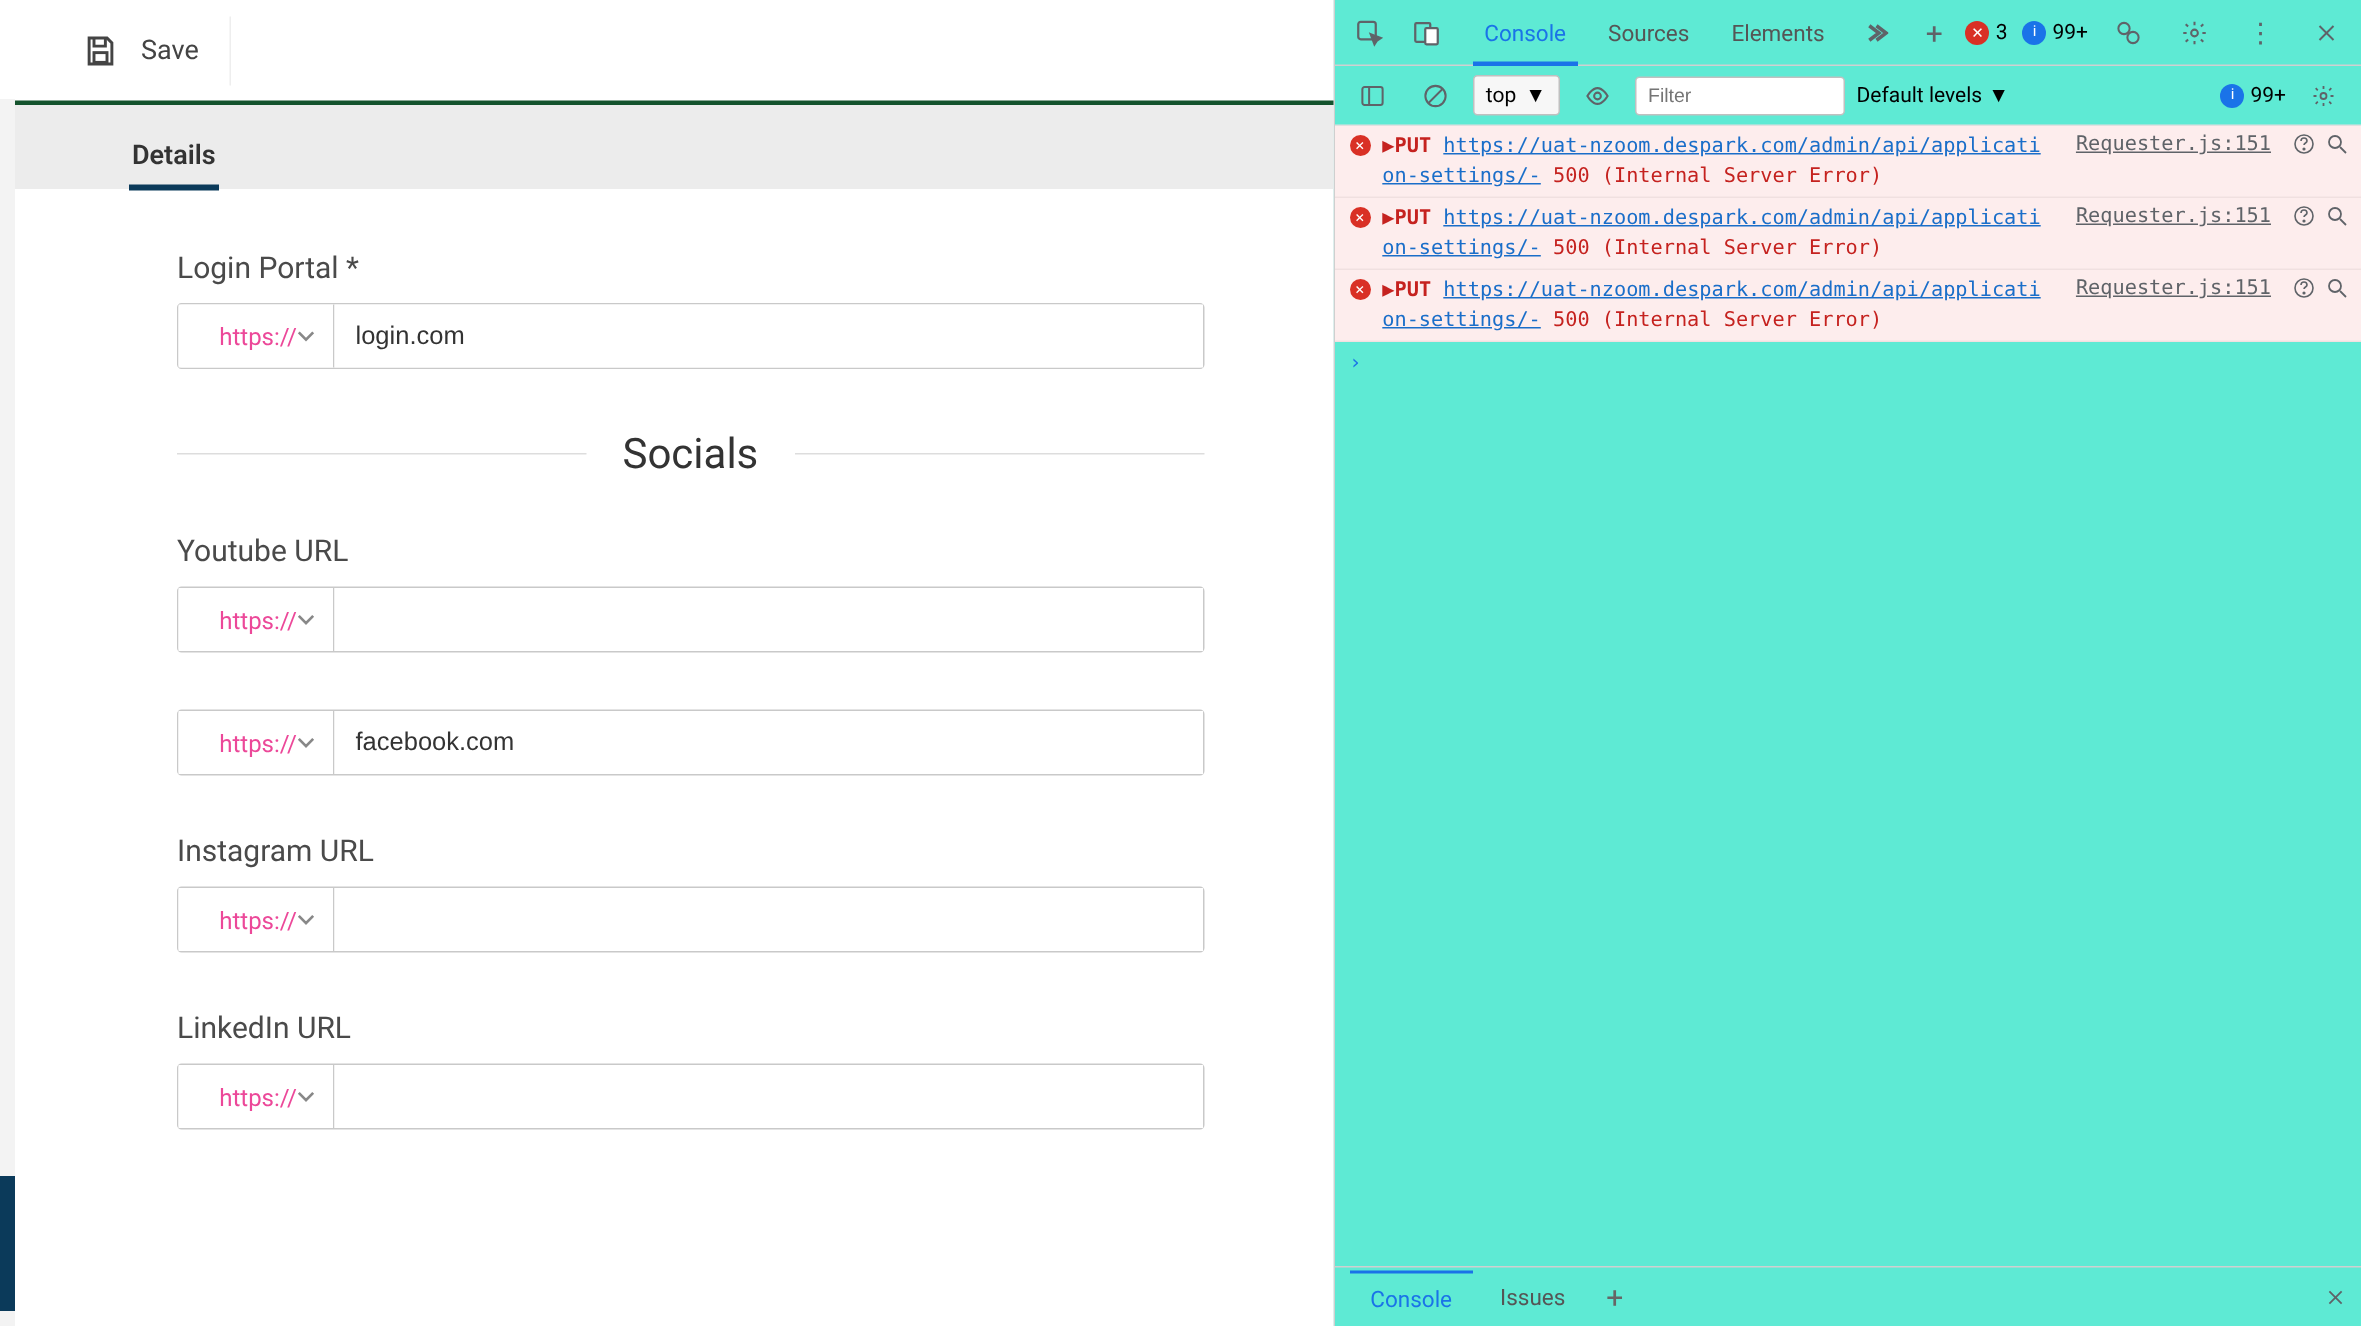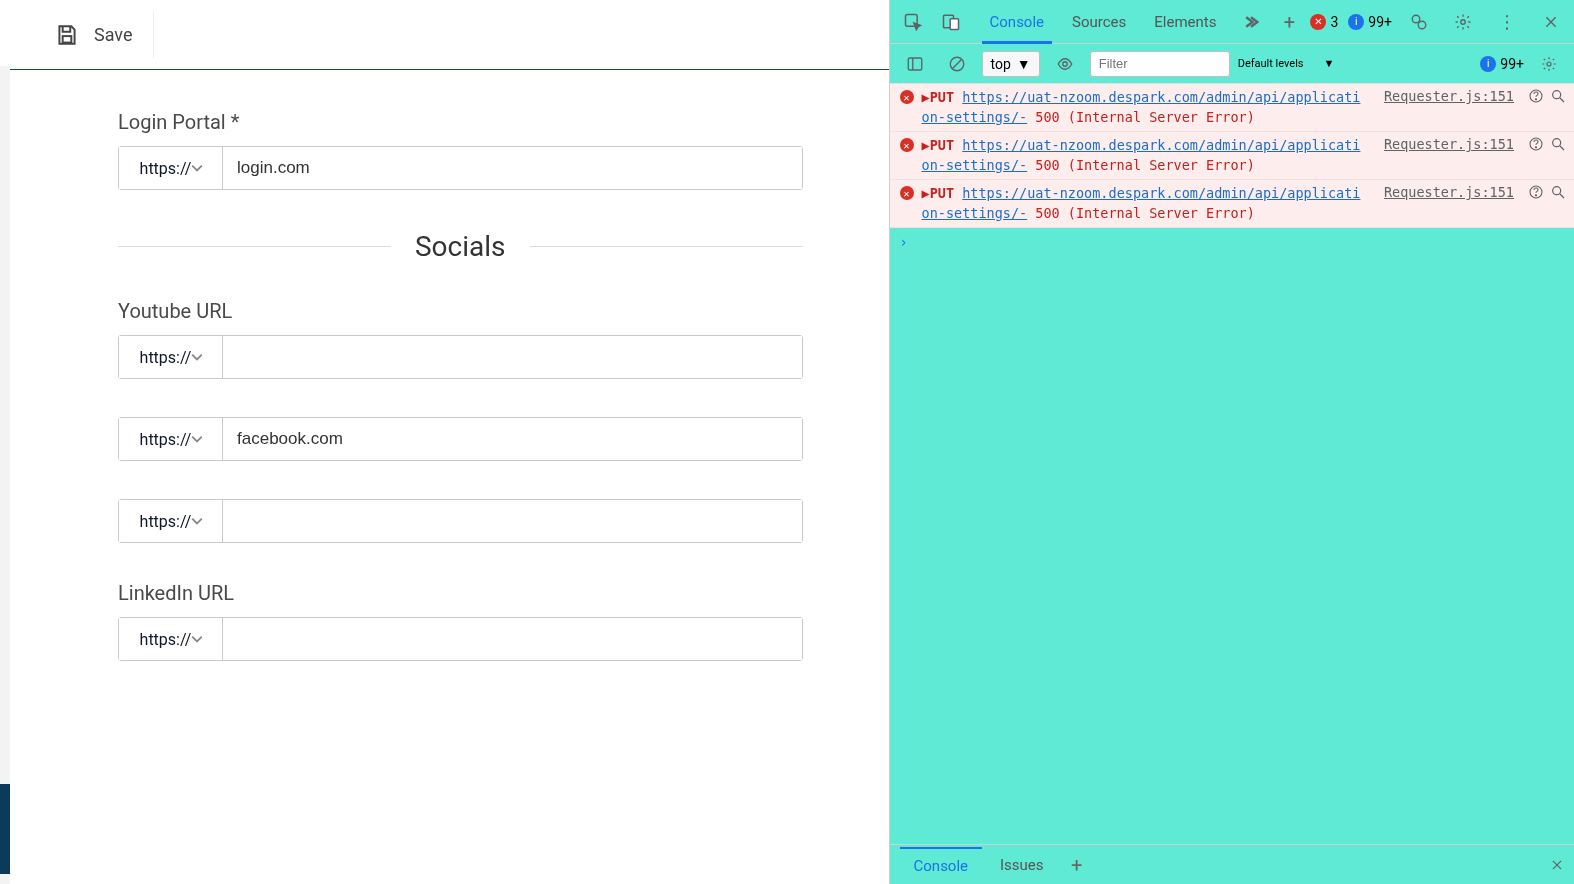--- a/index.html
+++ b/index.html
@@ -12,35 +12,35 @@
 .left-rail::after { content: ""; position: absolute; bottom: 10px; left: 0; width: 10px; height: 90px; background: #0b3a5a; }
 
 
 .error-banner { background: #d33d3d; color: #fff; height: 52px; display: flex; align-items: center; padding: 0 24px; gap: 16px; }
 .error-banner .warn-icon { width: 28px; height: 28px; flex: 0 0 28px; }
 .error-banner .msg { flex: 1; font-size: 17px; }
 .error-banner .msg b { font-weight: 700; }
 .error-banner .close { width: 32px; height: 32px; display: flex; align-items: center; justify-content: center; cursor: pointer; }
 
 
-.toolbar { height: 70px; display: flex; align-items: center; padding-left: 34px; border-bottom: 1px solid #14532d; }
+.toolbar { height: 70px; display: flex; align-items: center; padding-left: 34px; border-bottom: 3px solid #14532d; }
 .save-btn { display: flex; align-items: center; gap: 14px; cursor: pointer; font-size: 18px; color: #444; padding: 10px 20px; border-right: 1px solid #eee; }
 .save-btn svg { width: 26px; height: 26px; }
 
 
 .tabs { height: 56px; background: #ececec; display: flex; align-items: flex-end; padding-left: 86px; }
 .tab { font-size: 18px; color: #333; padding: 14px 2px 12px; position: relative; cursor: pointer; font-weight: 600; }
 .tab.active::after { content: ""; position: absolute; left: 0; right: 0; bottom: -1px; height: 4px; background: #0b3a5a; }
 
 
 .form-scroll { flex: 1; overflow-y: auto; padding: 40px 86px 40px 118px; }
 .field { margin-bottom: 38px; }
 .field-label { font-size: 20px; color: #4a4a4a; margin-bottom: 12px; display: block; }
 .url-group { display: flex; border: 1px solid #c9c9c9; border-radius: 3px; height: 44px; }
-.proto-select { width: 104px; border: none; border-right: 1px solid #c9c9c9; background: #fff; display: flex; align-items: center; justify-content: center; padding: 0 12px 0 14px; color: #0f172a; font-size: 16px; cursor: pointer; }
+.proto-select { width: 104px; border: none; border-right: 1px solid #c9c9c9; background: #fff; display: flex; align-items: center; justify-content: flex-end; padding: 0 12px 0 14px; color: #ec4899; font-size: 16px; cursor: pointer; }
 .proto-select svg { width: 12px; height: 12px; }
 .url-input { flex: 1; border: none; padding: 0 14px; font-size: 17px; color: #333; outline: none; }
 
 .section-divider { display: flex; align-items: center; gap: 24px; margin: 40px 0 36px; }
 .section-divider .line { flex: 1; height: 1px; background: #ddd; }
 .section-divider .title { font-size: 28px; color: #333; }
 
 
 .devtools { flex: 1; height: 100%; background: #5eead4; display: flex; flex-direction: column; border-left: 1px solid #cfcfcf; }
 
@@ -51,21 +51,21 @@
 .dt-tab.active { color: #1a73e8; }
 .dt-tab.active::after { content: ""; position: absolute; left: 6px; right: 6px; bottom: -1px; height: 3px; background: #1a73e8; }
 .dt-header-right { margin-left: auto; display: flex; align-items: center; gap: 10px; }
 .badge { display: flex; align-items: center; gap: 4px; font-size: 14px; }
 .badge .dot-red { width: 16px; height: 16px; border-radius: 50%; background: #d93025; display: flex; align-items: center; justify-content: center; color: #fff; font-size: 10px; }
 .badge .dot-blue { width: 16px; height: 16px; border-radius: 50%; background: #1a73e8; display: flex; align-items: center; justify-content: center; color: #fff; font-size: 10px; }
 
 .dt-subheader { height: 40px; border-bottom: 1px solid #e0e0e0; display: flex; align-items: center; padding: 0 8px; gap: 8px; }
 .context-select { border: 1px solid #c0c0c0; background: #f7f7f7; padding: 4px 8px; border-radius: 3px; font-size: 14px; display: flex; align-items: center; gap: 6px; cursor: pointer; }
 .filter-input { border: 1px solid #c0c0c0; border-radius: 3px; height: 26px; padding: 0 8px; font-size: 13px; width: 140px; }
-.levels-select { font-size: 11px; display: flex; align-items: center; gap: 20px; cursor: pointer; }
+.levels-select { font-size: 14px; display: flex; align-items: center; gap: 4px; cursor: pointer; }
 
 .console-log { flex: 1; overflow-y: auto; font-family: Menlo, Consolas, monospace; font-size: 13.5px; }
 .log-row { display: flex; padding: 4px 8px 4px 10px; gap: 8px; border-bottom: 1px solid rgba(0,0,0,0.05); align-items: flex-start; }
 .log-row.error { background: #fdeded; }
 .log-icon-err { width: 14px; height: 14px; border-radius: 50%; background: #d93025; color: #fff; font-size: 10px; display: flex; align-items: center; justify-content: center; margin-top: 2px; flex: 0 0 14px; }
 .log-body { flex: 1; line-height: 1.45; color: #c5221f; word-break: break-all; }
 .log-body .method { color: #c5221f; font-weight: 600; }
 .log-body .url { color: #1a6ec9; text-decoration: underline; }
 .log-body .status { color: #c5221f; }
 .log-source { color: #5f6368; text-decoration: underline; white-space: nowrap; margin-left: 8px; cursor: pointer; }
@@ -96,20 +96,23 @@
           <svg viewBox="0 0 24 24" fill="none" stroke="#444" stroke-width="1.8">
               <path d="M5 4h11l3 3v13H5z"></path>
               <path d="M8 4v5h7V4"></path>
               <rect x="8" y="13" width="8" height="6"></rect>
             </svg>
         </span>
         <span>Save</span>
       </div>
     </div>
 
+    <div class="tabs">
+      <div class="tab active">Details</div>
+    </div>
 
     <div class="form-scroll">
 
       <div class="field">
         <label class="field-label">Login Portal *</label>
         <div class="url-group">
           <div class="proto-select">
             <span>https://</span>
             <svg viewBox="0 0 10 10">
                 <path d="M1 3l4 4 4-4" fill="none" stroke="#888" stroke-width="1.5"></path>
@@ -144,20 +147,21 @@
             <span>https://</span>
             <svg viewBox="0 0 10 10">
                 <path d="M1 3l4 4 4-4" fill="none" stroke="#888" stroke-width="1.5"></path>
               </svg>
           </div>
           <input class="url-input" value="facebook.com" style="">
         </div>
       </div>
 
       <div class="field">
+        <label class="field-label">Instagram URL</label>
         <div class="url-group">
           <div class="proto-select">
             <span>https://</span>
             <svg viewBox="0 0 10 10">
                 <path d="M1 3l4 4 4-4" fill="none" stroke="#888" stroke-width="1.5"></path>
               </svg>
           </div>
           <input class="url-input" value="" style="">
         </div>
       </div>

